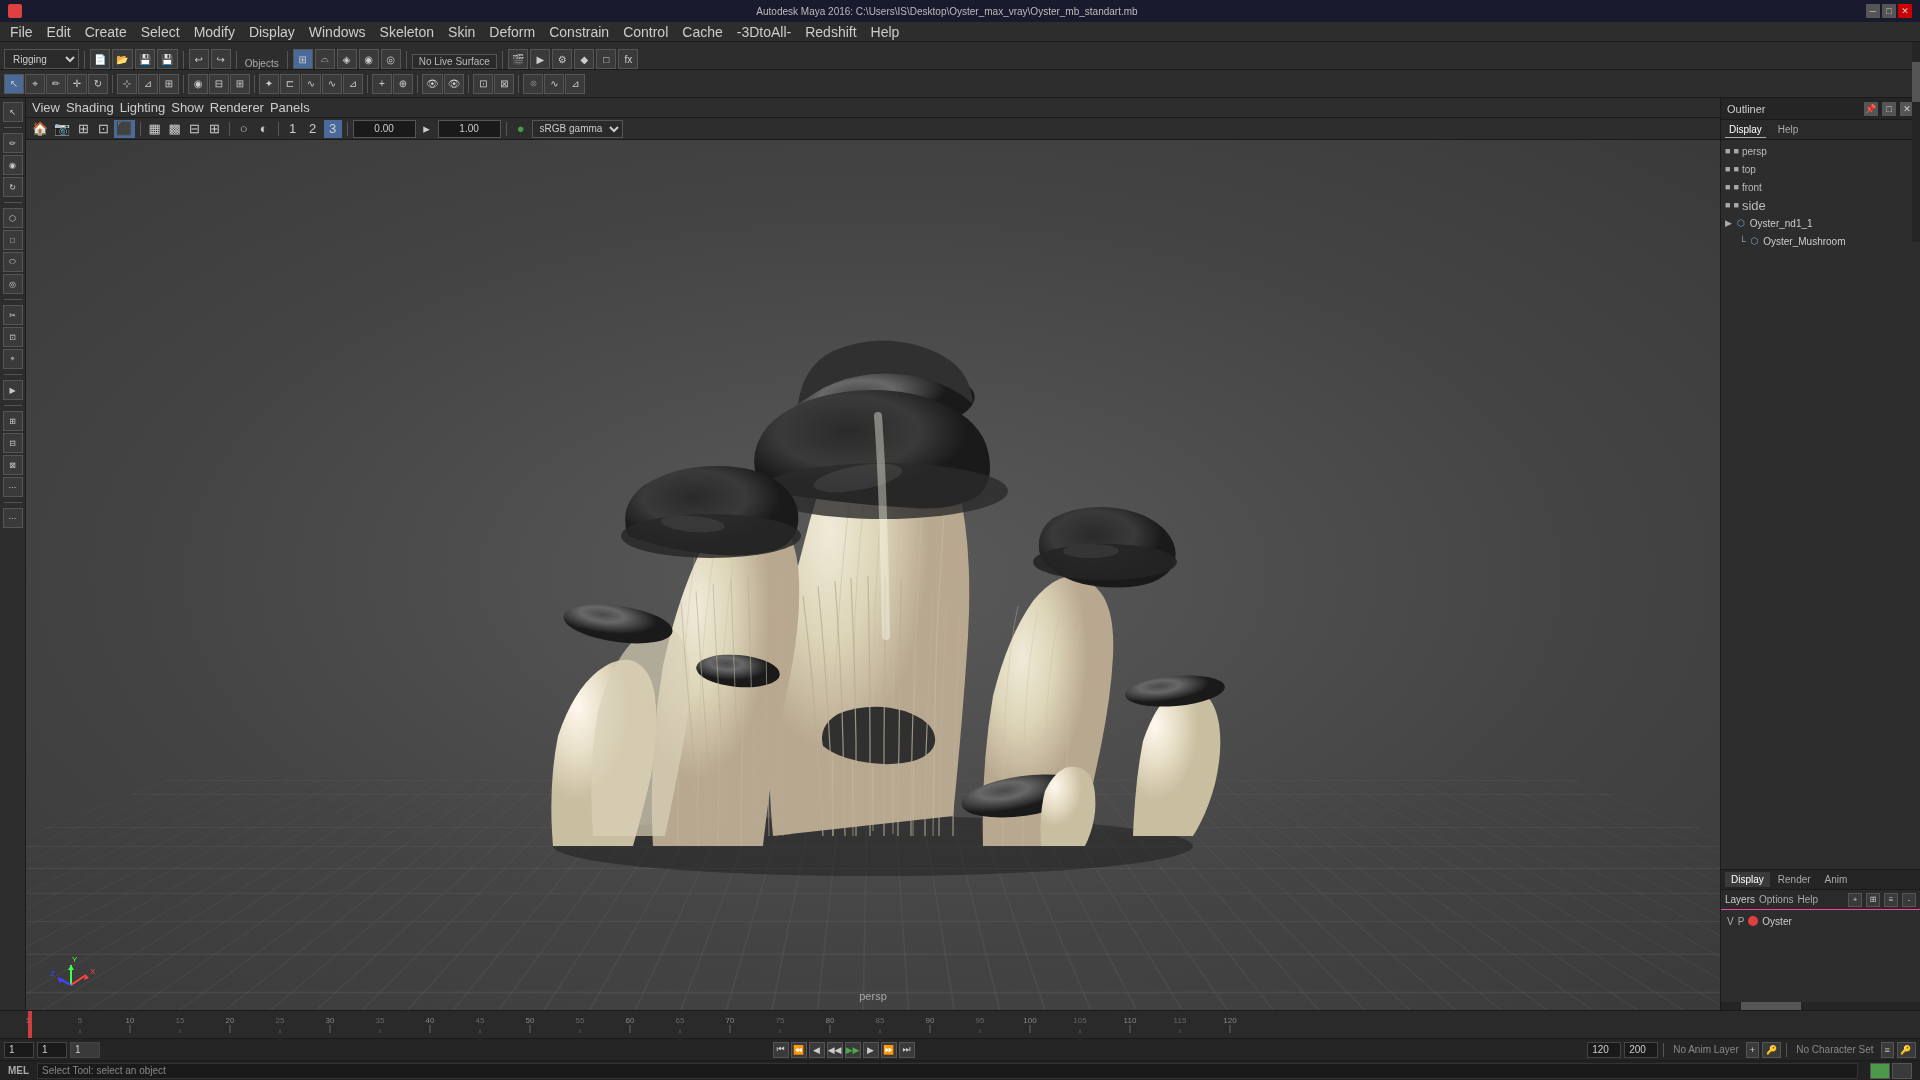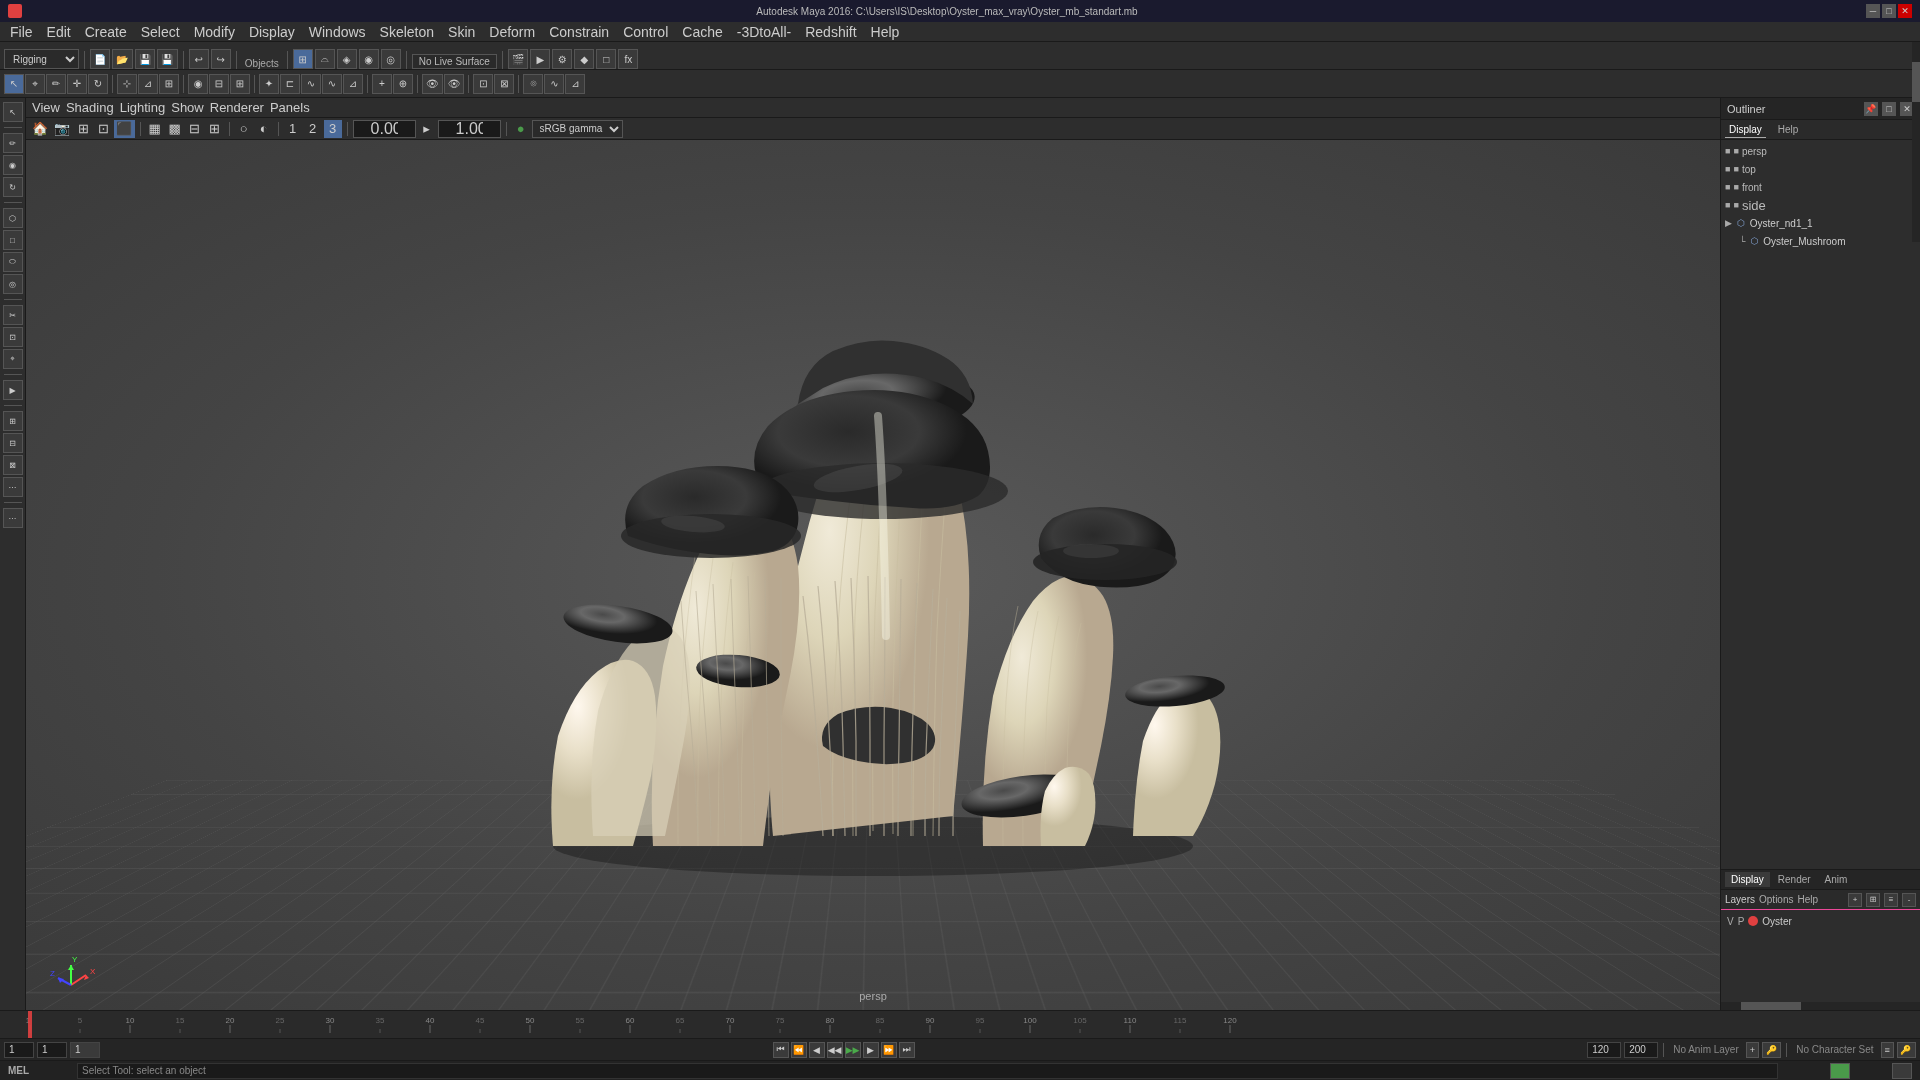--- a/index.html
+++ b/index.html
@@ -147,21 +147,21 @@
       display: flex; align-items: center; padding: 0 4px; font-size: 10px; min-width: 30px;
     }
     .bottom-separator { width: 1px; height: 14px; background: #555; margin: 0 2px; }
     .bottom-btn { height: 16px; background: #3a3a3a; border: 1px solid #555; color: #ccc; font-size: 9px; cursor: pointer; padding: 0 3px; }
     .transport-btn { width: 16px; height: 16px; background: #3a3a3a; border: 1px solid #555; color: #ccc; font-size: 9px; cursor: pointer; display: flex; align-items: center; justify-content: center; }
 
     
     #status-bar {
       width: 100%; height: 20px; background: #222;
       display: flex; align-items: center; padding: 0 8px;
-      border-top: 1px solid #1a1a1a; font-size: 10px; color: #888; gap: 40px;
+      border-top: 1px solid #1a1a1a; font-size: 10px; color: #888;
     }
     #command-line {
       flex: 1; height: 16px; background: #1a1a1a; border: 1px solid #333;
       display: flex; align-items: center; padding: 0 4px; font-size: 10px; color: #888;
       margin-right: 8px;
     }
 
     
     #app {
       display: flex; flex-direction: column; width: 1920px; height: 1080px;
@@ -178,21 +178,21 @@
       border-bottom: 1px solid #1a1a1a;
     }
     #display-section {
       height: 140px; display: flex; flex-direction: column;
     }
 
     
     .vp-btn { height: 18px; min-width: 18px; background: transparent; border: none; color: #ccc; font-size: 13px; cursor: pointer; display: inline-flex; align-items: center; justify-content: center; padding: 0 2px; }
     .vp-separator { width: 1px; height: 14px; background: #555; margin: 0 3px; }
     .vp-select { height: 18px; background: #2a2a2a; border: 1px solid #555; color: #ccc; font-size: 10px; padding: 0 3px; }
-    .vp-input { height: 18px; width: 63px; background: #1a1a1a; border: 1px solid #555; color: #ccc; font-size: 16px; padding: 0 17px; text-align: center; }
+    .vp-input { height: 18px; width: 63px; background: #1a1a1a; border: 1px solid #555; color: #ccc; font-size: 10px; padding: 0 17px; text-align: center; }
 
     
     ::-webkit-scrollbar { width: 6px; height: 6px; }
     ::-webkit-scrollbar-track { background: #252525; }
     ::-webkit-scrollbar-thumb { background: #555; }
   </style>
 </head>
 <body>
 
 <div id="app">

